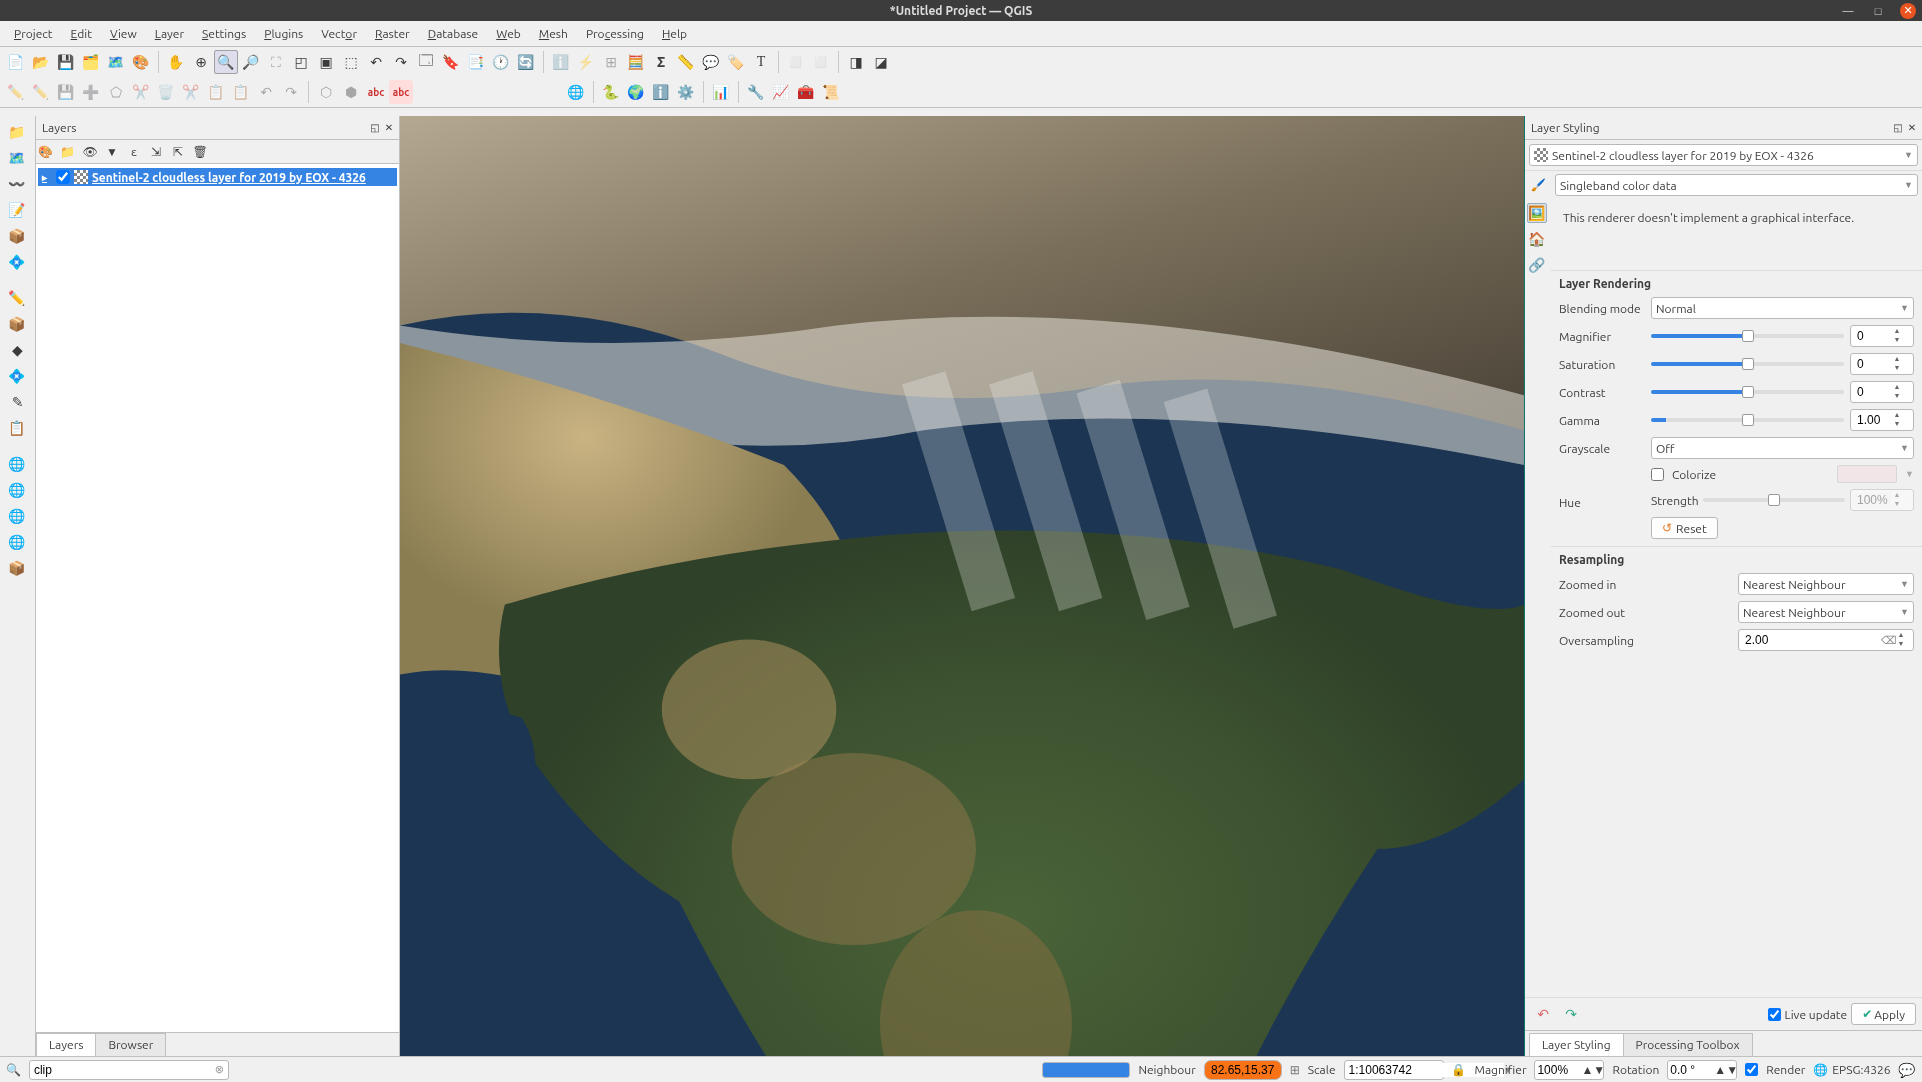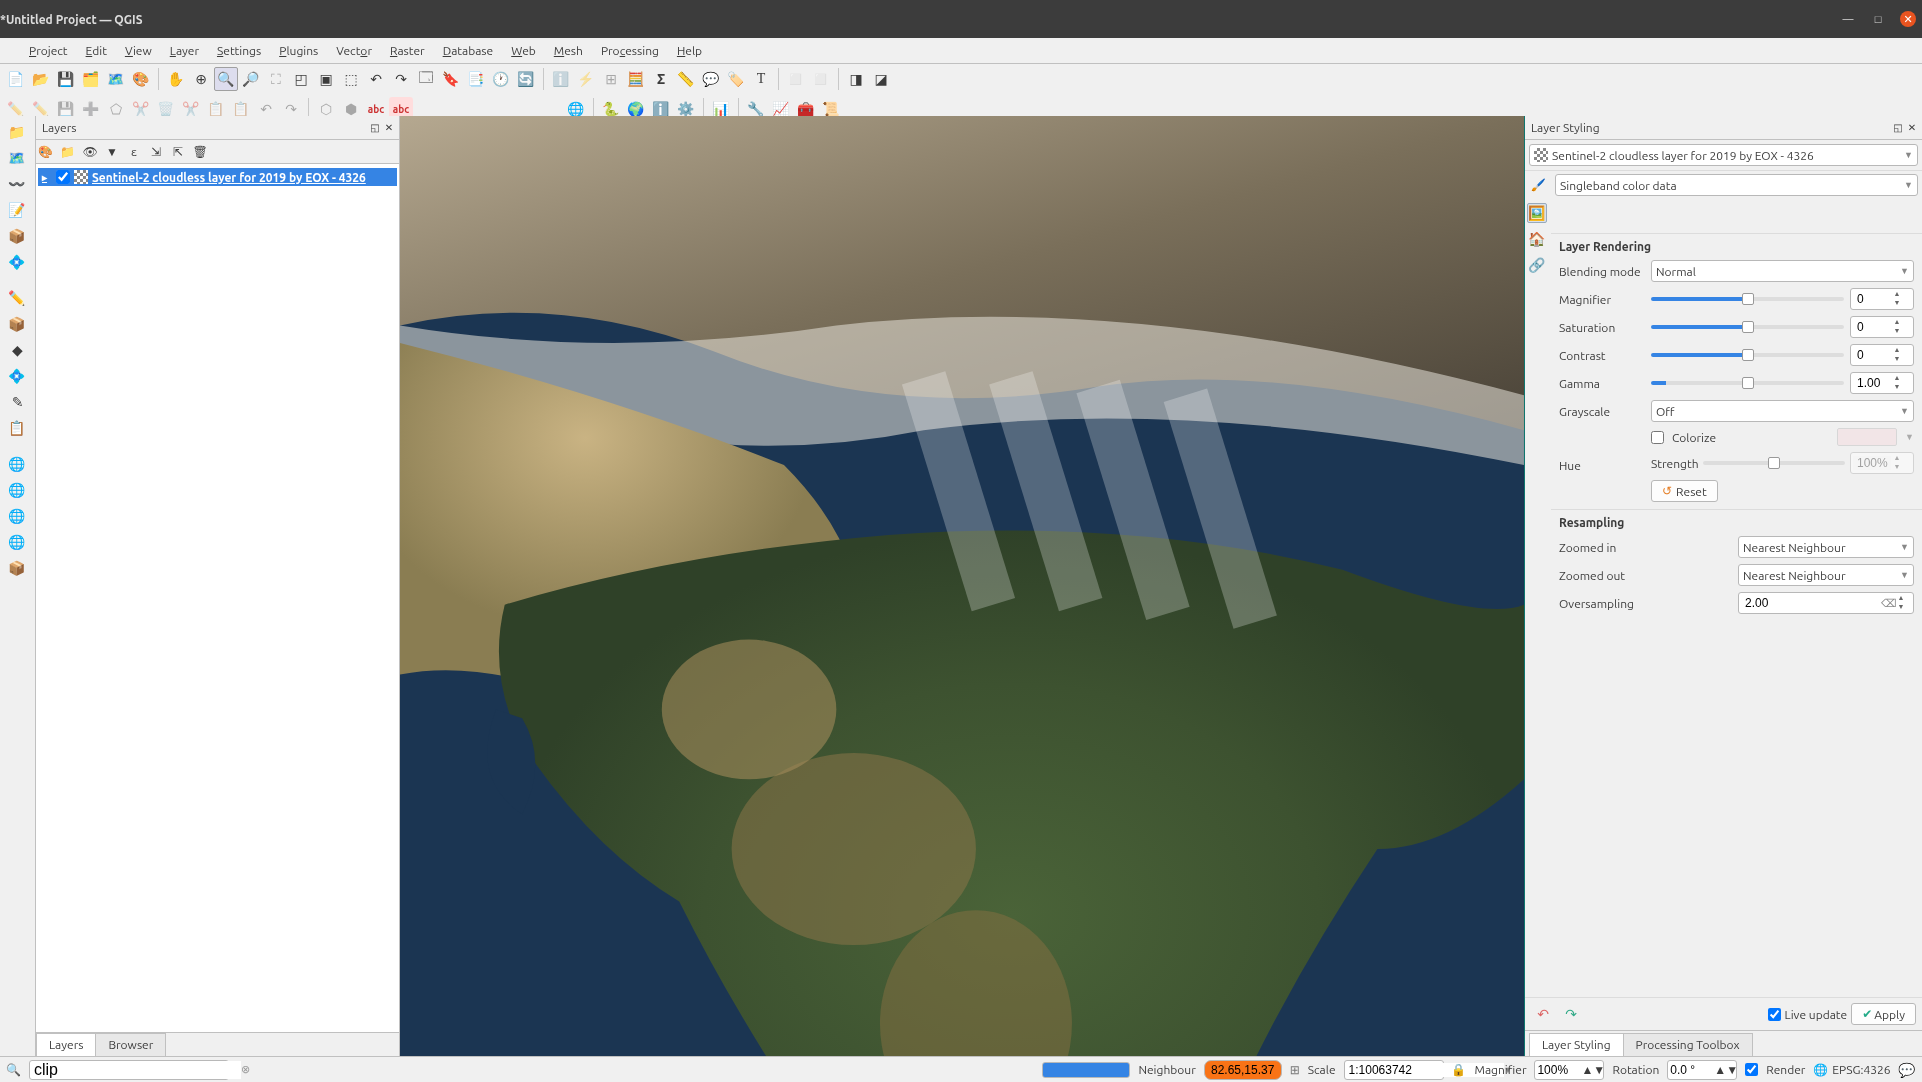--- a/index.html
+++ b/index.html
@@ -1,25 +1,25 @@
 <!DOCTYPE html>
 <html><head>
 <meta charset="utf-8">
 <style>
 *{box-sizing:border-box;margin:0;padding:0}
 body{font-family:"Ubuntu","Segoe UI",sans-serif;font-size:12px;background:#f0f0f0;color:#3c3c3c;width:1922px;height:1082px;overflow:hidden;position:relative}
 
-.titlebar{height:38px;background:#3c3c3c;color:#ddd;display:flex;align-items:center;position:relative}
+.titlebar{height:21px;background:#3c3c3c;color:#ddd;display:flex;align-items:center;justify-content:center;position:relative}
 .titlebar .title{font-weight:bold}
 .titlebar .win-btns{position:absolute;right:6px;display:flex;gap:14px;align-items:center}
 .win-btn{width:16px;height:16px;border-radius:50%;display:flex;align-items:center;justify-content:center;font-size:11px;color:#fff}
 .win-close{background:#e95420}
 .win-min,.win-max{color:#ddd}
 
-.menubar{height:26px;background:#f0f0f0;border-bottom:1px solid #c0c0c0;display:flex;align-items:center;padding:0 21px;gap:2px}
+.menubar{height:26px;background:#f0f0f0;border-bottom:1px solid #c0c0c0;display:flex;align-items:center;padding:0 6px;gap:2px}
 .menubar .mi{padding:3px 8px;cursor:pointer}
 .mi u{text-decoration:underline}
 
 .toolbars{background:#f0f0f0;border-bottom:1px solid #c0c0c0}
 .tb-row{height:30px;display:flex;align-items:center;padding:0 4px;gap:1px}
 .tbtn{width:24px;height:24px;display:flex;align-items:center;justify-content:center;border:1px solid transparent;border-radius:2px;cursor:pointer;font-size:14px}
 .tbtn.dis{opacity:.4;cursor:default}
 .tbtn.pressed{border-color:#a0a0a0;background:#dde}
 .tsep{width:8px}
 .tsep2{width:1px;height:22px;background:#c8c8c8;margin:0 4px}
@@ -84,21 +84,21 @@
 .rp-bottom-btns{display:flex;align-items:center;padding:4px 6px;gap:4px;border-top:1px solid #dcdcdc}
 .apply-btn{display:inline-flex;align-items:center;gap:2px;background:#fdfdfd;border:1px solid #b8b8b8;border-radius:3px;padding:3px 10px;cursor:pointer}
 .apply-btn .chk{color:#2a8}
 .live-wrap{display:flex;align-items:center;gap:4px;margin-left:auto}
 .rp-tabs{height:26px;background:#f0f0f0;border-top:1px solid #c0c0c0;display:flex;padding:2px 4px 0}
 .rp-tab{padding:4px 12px;border:1px solid #c0c0c0;border-bottom:none;background:#fff;margin-right:-1px;cursor:pointer}
 .rp-tab.inactive{background:#e8e8e8}
 
 .statusbar{position:absolute;bottom:0;left:0;right:0;height:26px;background:#f0f0f0;border-top:1px solid #c0c0c0;display:flex;align-items:center;padding:0 6px;gap:8px;font-size:12px}
 .search-box{display:flex;align-items:center;background:#fff;border:1px solid #b8b8b8;border-radius:3px;height:20px;padding:0 4px;width:200px}
-.search-box input{border:none;outline:none;flex:1;font-size:16px}
+.search-box input{border:none;outline:none;flex:1;font-size:12px}
 .search-box .x{color:#999;cursor:pointer;font-size:11px}
 .sb-input{background:#f97316;border:1px solid #b8b8b8;border-radius:7px;height:20px;padding:0 4px;font-size:12px}
 .progress{width:88px;height:16px;background:linear-gradient(to right,#3584e4 100%,#ddd 0);border:1px solid #b8b8b8;border-radius:3px}
 .sb-lbl{font-size:12px}
 .lock-i{font-size:12px;color:#777}
 .sb-spin{display:flex;align-items:center;background:#fff;border:1px solid #b8b8b8;border-radius:3px;height:20px;width:70px;padding:0 2px}
 .sb-spin input{border:none;width:44px;font-size:12px;outline:none}
 .scale-combo{display:flex;align-items:center;background:#fff;border:1px solid #b8b8b8;border-radius:3px;height:20px;width:100px;padding:0 4px}
 .scale-combo input{border:none;flex:1;font-size:12px;outline:none}
 .crs-badge{display:flex;align-items:center;gap:4px;font-size:12px}
@@ -336,20 +336,21 @@
           <span class="dd">▼</span>
         </div>
       </div>
       <div class="rp-content-row">
         <div class="rp-side-icons">
           <span class="side-icon selected">🖼️</span>
           <span class="side-icon">🏠</span>
           <span class="side-icon">🔗</span>
         </div>
         <div class="rp-main">
+          <div class="renderer-msg">This renderer doesn't implement a graphical interface.</div>
           <div style="flex:0 0 30px"></div>
 
           <div class="section-title">Layer Rendering</div>
           <div class="param-row">
             <span class="plabel">Blending mode</span>
             <div class="combo" style="flex:1">
               <span class="ct">Normal</span>
                 <span class="dd">▼</span>
             </div>
           </div>

